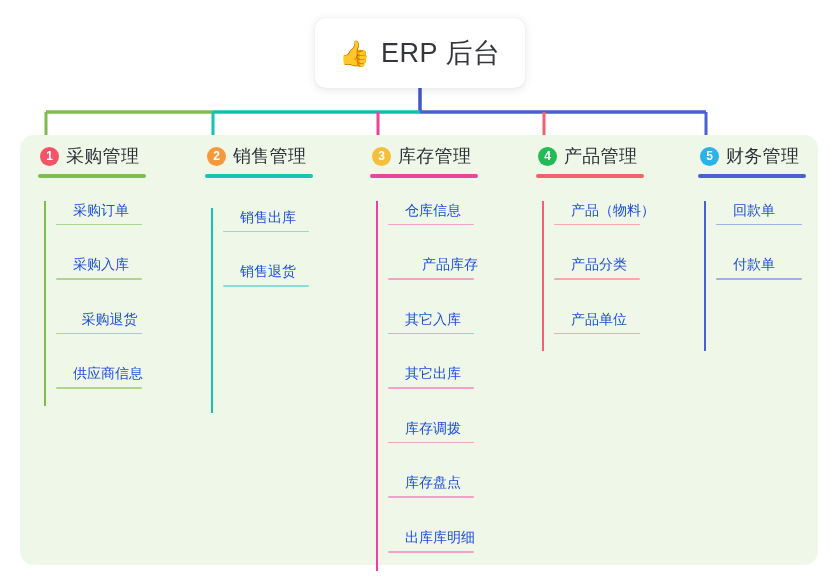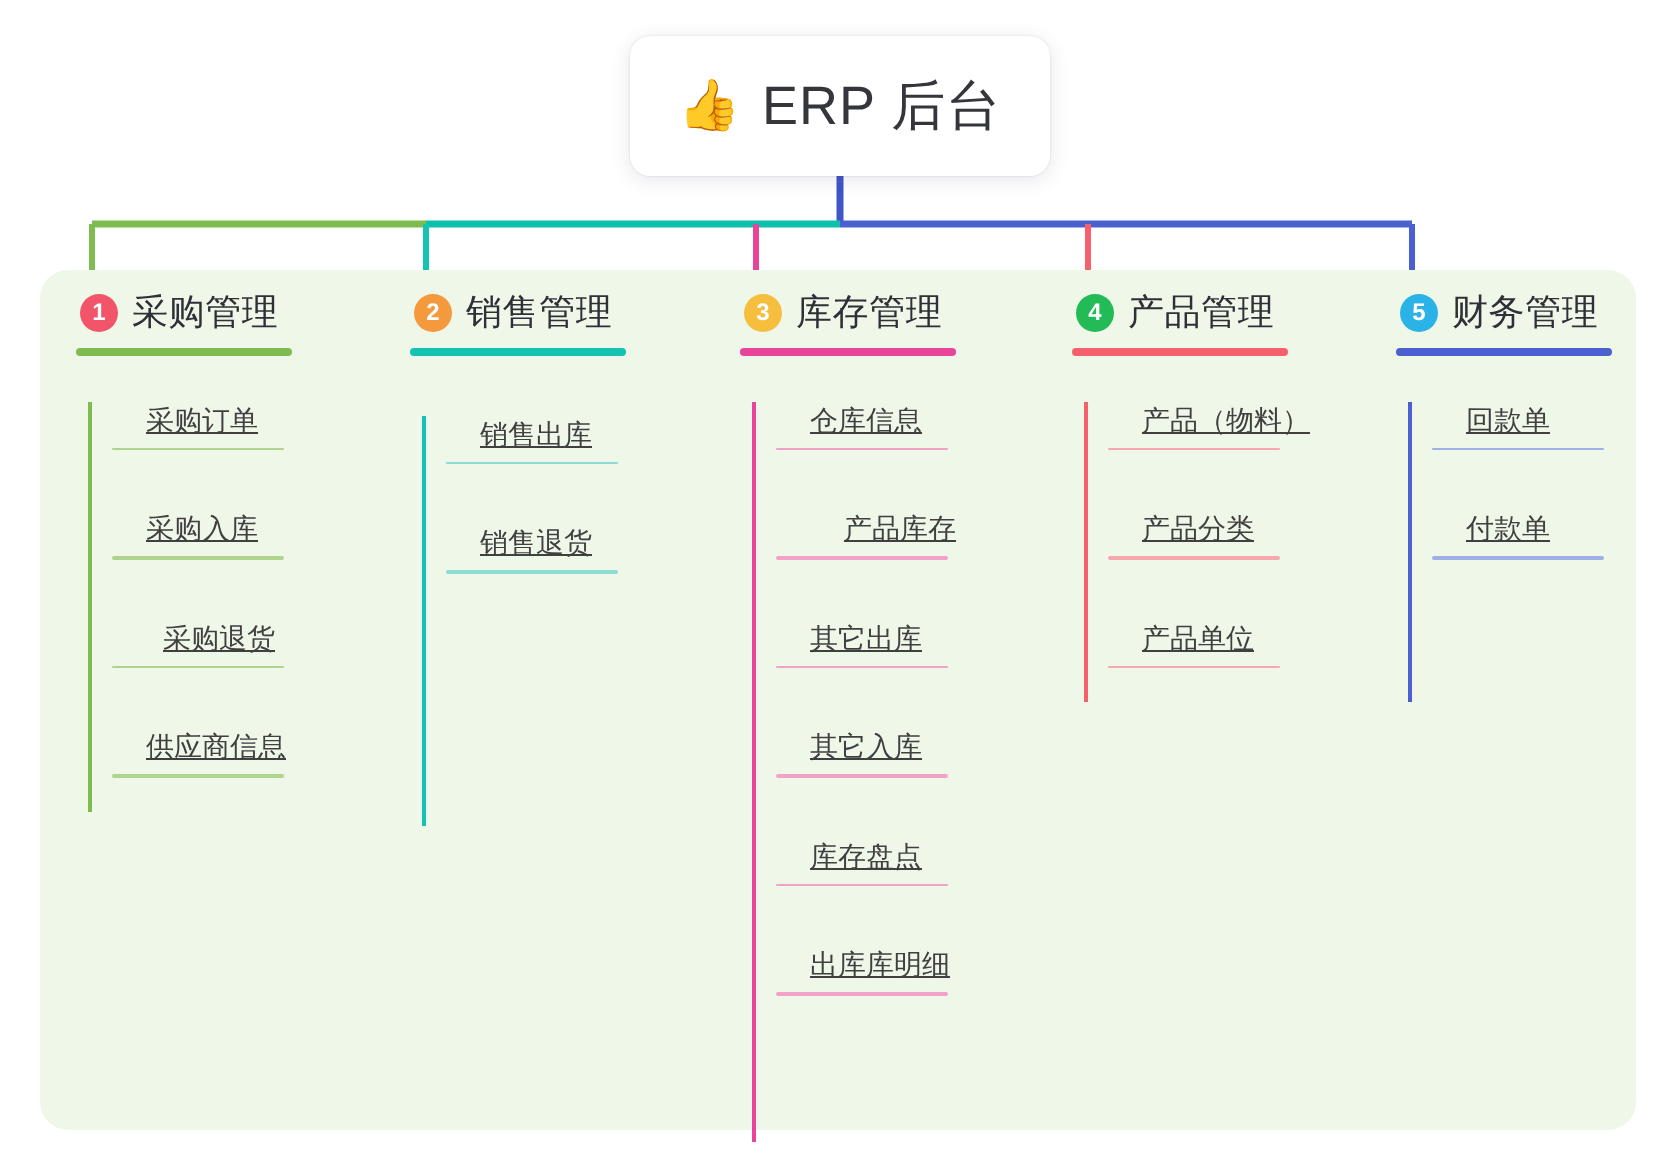--- a/index.html
+++ b/index.html
@@ -49,22 +49,22 @@
     color:#ffffff;font-size:12px;line-height:19px;text-align:center;
     font-weight:600;flex:none;
   }
   .col-title{font-size:18px;color:#2f3037;letter-spacing:.3px;}
   .header-rule{height:3.5px;border-radius:2px;margin-top:5px;}
 
   .branch{position:relative;padding-left:18px;}
   .spine{position:absolute;left:6px;top:0;width:2px;}
   .leaf{position:relative;}
   .leaf-label{
-    font-size:14px;color:#404040;white-space:nowrap;
-    padding:0 0 5px 17px;line-height:18px;text-decoration:underline;
+    font-size:14px;color:#1d4ed8;white-space:nowrap;
+    padding:0 0 5px 17px;line-height:18px;
   }
   .leaf-rule{height:1.6px;border-radius:1px;}
 </style>
 </head>
 <body>
 
 <div id="canvas">
 
   <svg id="connectors" viewBox="0 0 839 588" width="839" height="588">
     <g id="svg-connectors">
@@ -144,25 +144,29 @@
           <div class="spine" style="background: rgb(232, 68, 155); height: 370px;"></div>
           <div class="leaf" style="margin-top: 23px;">
             <div class="leaf-label">仓库信息</div>
             <div class="leaf-rule" style="width: 86px; background: rgb(242, 161, 201);"></div>
           </div>
           <div class="leaf" style="margin-top: 30px; text-align: right;">
             <div class="leaf-label">产品库存</div>
             <div class="leaf-rule" style="width: 86px; background: rgb(242, 161, 201);"></div>
           </div>
           <div class="leaf" style="margin-top: 30px;">
+            <div class="leaf-label">其它入库</div>
+            <div class="leaf-rule" style="width: 86px; background: rgb(242, 161, 201);"></div>
+          </div>
+          <div class="leaf" style="margin-top: 30px;">
             <div class="leaf-label">其它出库</div>
             <div class="leaf-rule" style="width: 86px; background: rgb(242, 161, 201);"></div>
           </div>
           <div class="leaf" style="margin-top: 30px;">
-            <div class="leaf-label">其它入库</div>
+            <div class="leaf-label">库存调拨</div>
             <div class="leaf-rule" style="width: 86px; background: rgb(242, 161, 201);"></div>
           </div>
           <div class="leaf" style="margin-top: 30px;">
             <div class="leaf-label">库存盘点</div>
             <div class="leaf-rule" style="width: 86px; background: rgb(242, 161, 201);"></div>
           </div>
           <div class="leaf" style="margin-top: 30px;">
             <div class="leaf-label">出库库明细</div>
             <div class="leaf-rule" style="width: 86px; background: rgb(242, 161, 201);"></div>
           </div>

